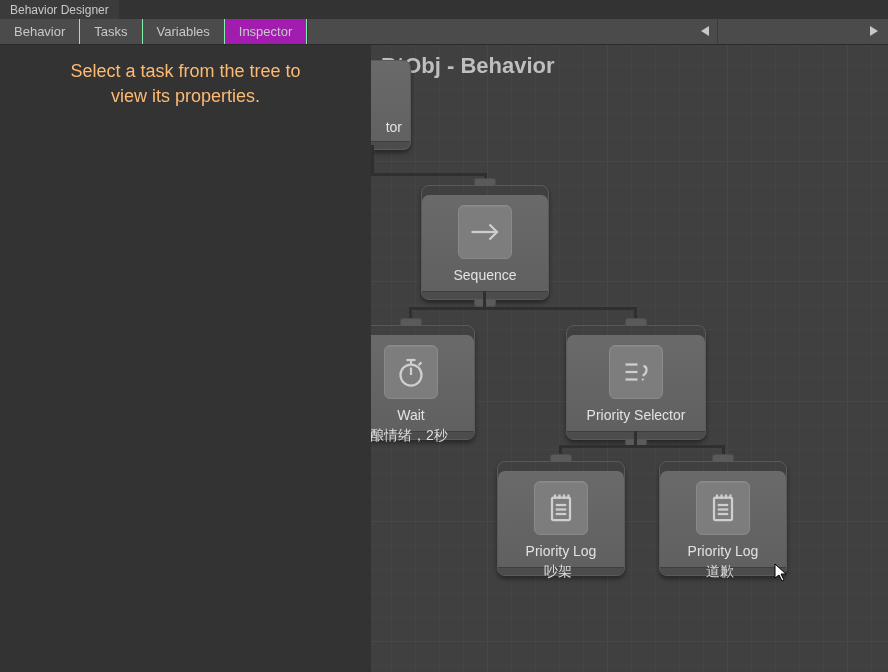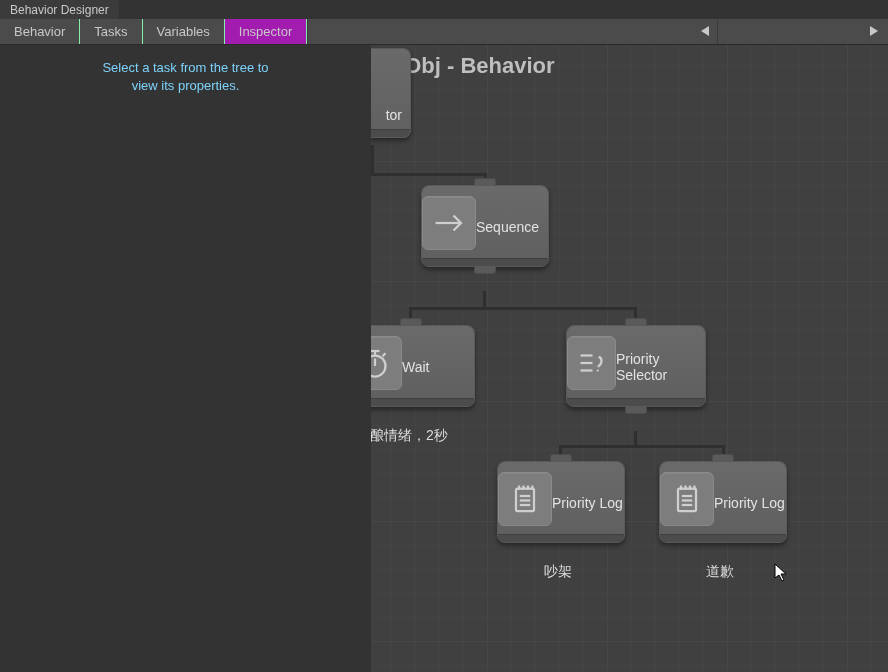--- a/index.html
+++ b/index.html
@@ -10,51 +10,51 @@
   
   .toolbar { height: 26px; background: #3b3b3b; display: flex; align-items: stretch; border-bottom: 1px solid #2a2a2a; }
   .tab-btn { background: #4b4b4b; color: #c8c8c8; font-size: 13px; border: none; padding: 0 14px; cursor: pointer; border-right: 1px solid #86efac; }
   .tab-btn.active { background: #a21caf; }
   .nav-bar { flex: 1; display: flex; justify-content: center; align-items: center; background: #4b4b4b; border-right: 1px solid #3a3a3a; border-left: 1px solid #3a3a3a; margin-left: 0; }
   .nav-spacer { flex: 1; }
   .nav-btn { width: 170px; height: 100%; display: flex; align-items: center; justify-content: center; color: #c8c8c8; }
   
   .main { display: flex; height: calc(672px - 19px - 26px); }
   .sidebar { width: 371px; background: #333333; padding: 10px 14px; }
-  .hint { color: #7dd3fc; font-size: 13px; text-align: center; line-height: 1.4; margin-top: 4px; }
+  .hint { color: #fdba74; font-size: 18px; text-align: center; line-height: 1.4; margin-top: 4px; }
   
   .canvas { flex: 1; position: relative; overflow: hidden;
     background-color: #404040;
     background-image:
       linear-gradient(#474747 1px, transparent 1px),
       linear-gradient(90deg, #474747 1px, transparent 1px),
       linear-gradient(#444444 1px, transparent 1px),
       linear-gradient(90deg, #444444 1px, transparent 1px);
     background-size: 120px 120px, 120px 120px, 24px 24px, 24px 24px;
     background-position: -4px -4px, -4px -4px, -4px -4px, -4px -4px;
   }
   .canvas-title { position: absolute; top: 8px; left: 10px; font-size: 22px; font-weight: bold; color: #bfbfbf; }
   
   .conn { position: absolute; background: #2f2f2f; }
   
   .node { position: absolute; width: 128px; border-radius: 8px; box-shadow: 0 3px 4px rgba(0,0,0,0.4); border: 1px solid #5a5a5a; overflow: visible; }
-  .node-body { background: linear-gradient(#6a6a6a, #606060); border-radius: 7px 7px 0 0; padding: 10px 0 8px; display: flex; flex-direction: row; align-items: center; }
+  .node-body { background: linear-gradient(#6a6a6a, #606060); border-radius: 7px 7px 0 0; padding: 10px 0 8px; display: flex; flex-direction: column; align-items: center; margin-top: 9px; }
   .node-icon-box { width: 54px; height: 54px; background: #7d7d7d; border-radius: 6px; display: flex; align-items: center; justify-content: center; border: 1px solid #8a8a8a; box-shadow: inset 0 1px 0 rgba(255,255,255,0.08); }
   .node-label { color: #e2e2e2; font-size: 14px; margin-top: 8px; }
   .node-foot { height: 8px; background: #4c4c4c; border-radius: 0 0 7px 7px; border-top: 1px solid #3f3f3f; }
   .port-top { position: absolute; top: -8px; left: 50%; transform: translateX(-50%); width: 22px; height: 8px; background: #5a5a5a; border-radius: 3px 3px 0 0; border: 1px solid #4d4d4d; border-bottom: none; }
   .port-bottom { position: absolute; bottom: -8px; left: 50%; transform: translateX(-50%); width: 22px; height: 8px; background: #5a5a5a; border-radius: 0 0 3px 3px; border: 1px solid #4d4d4d; border-top: none; }
   .comment { position: absolute; color: #dcdcdc; font-size: 14px; white-space: nowrap; }
   
   .cursor { position: absolute; width: 12px; height: 18px; }
   
   svg.icon { width: 36px; height: 36px; }
   svg.icon * { stroke: #cfcfcf; fill: none; stroke-width: 3; }
   
-  .partial-node { position: absolute; left: 0; width: 40px; height: 90px; border-radius: 0 8px 8px 0; background: linear-gradient(#6a6a6a,#606060); border: 1px solid #5a5a5a; border-left: none; box-shadow: 0 3px 4px rgba(0,0,0,0.4); }
+  .partial-node { position: absolute; left: 0; width: 40px; height: 90px; border-radius: 0 8px 8px 0; background: linear-gradient(#6a6a6a,#606060); border: 1px solid #5a5a5a; border-left: none; box-shadow: 0 3px 4px rgba(0,0,0,0.4); margin-top: 12px; }
   .partial-node .plabel { position: absolute; bottom: 14px; right: 8px; color: #e2e2e2; font-size: 14px; }
   .partial-node .pfoot { position: absolute; bottom:0; left:0; right:0; height:8px; background:#4c4c4c; border-radius: 0 0 7px 0; border-top:1px solid #3f3f3f; }
 </style>
 </head>
 <body>
 
 <div class="titlebar">
   <div class="title-tab">
     <span>Behavior Designer</span>
   </div>

